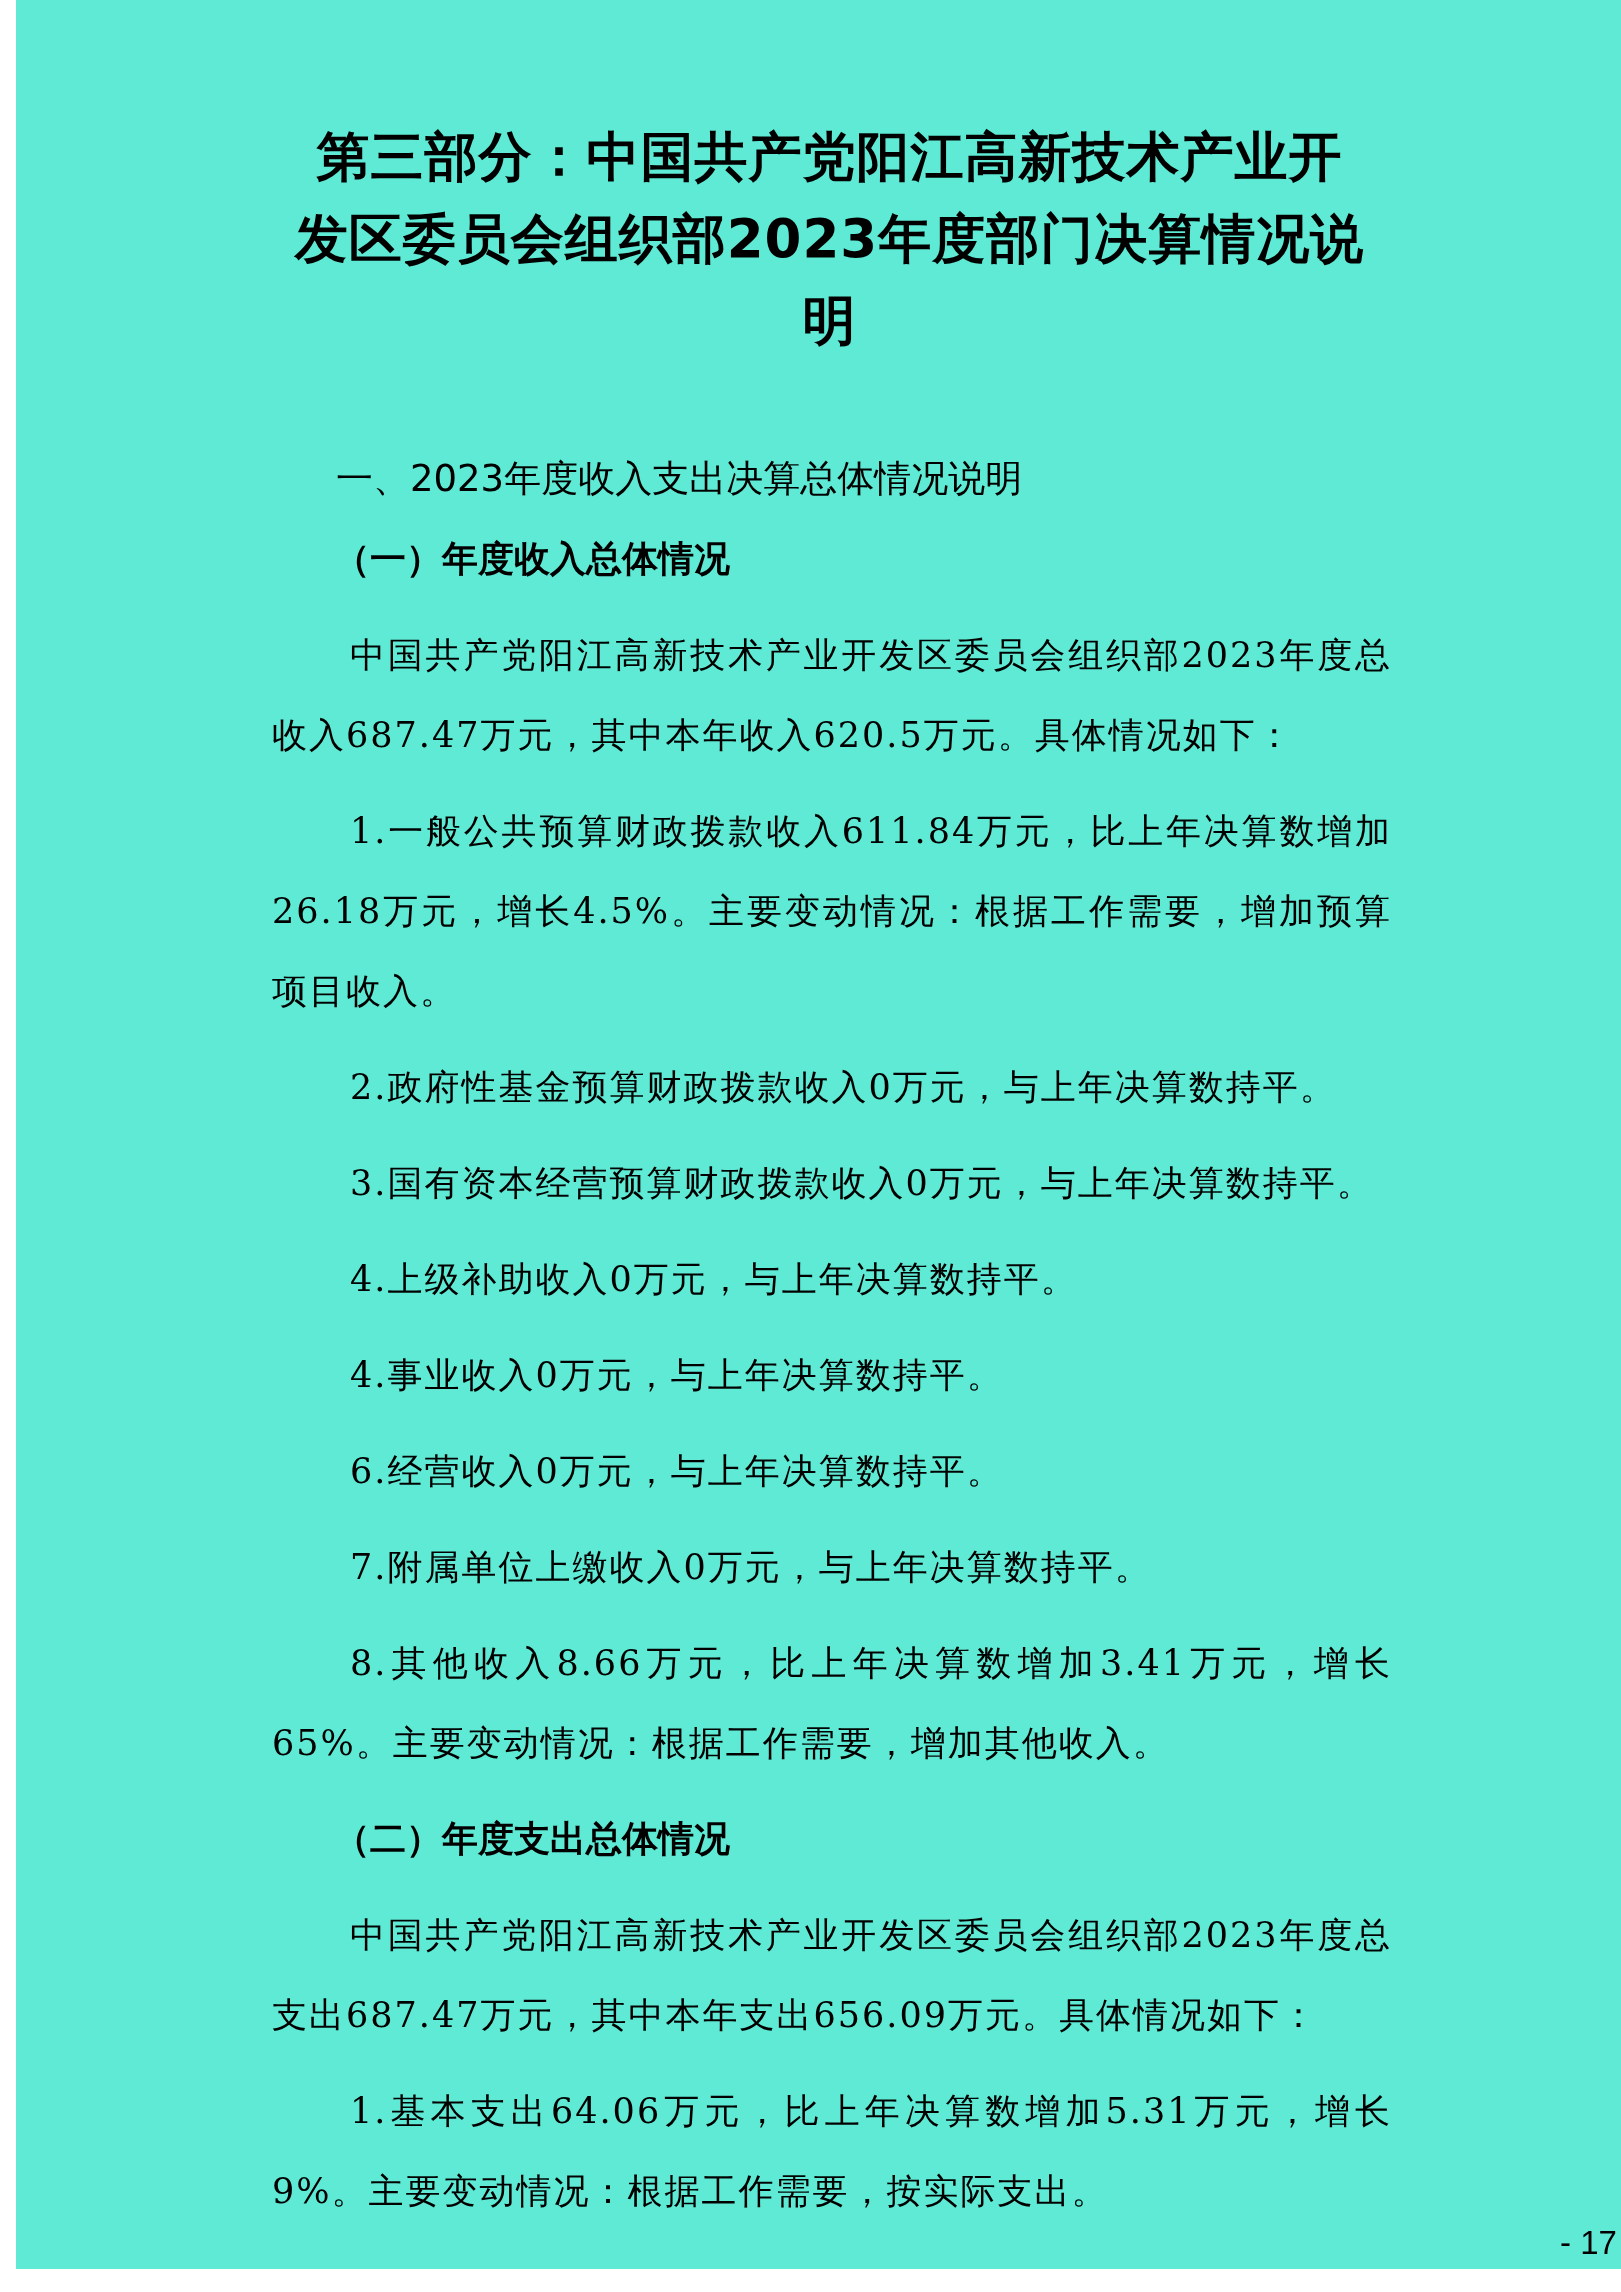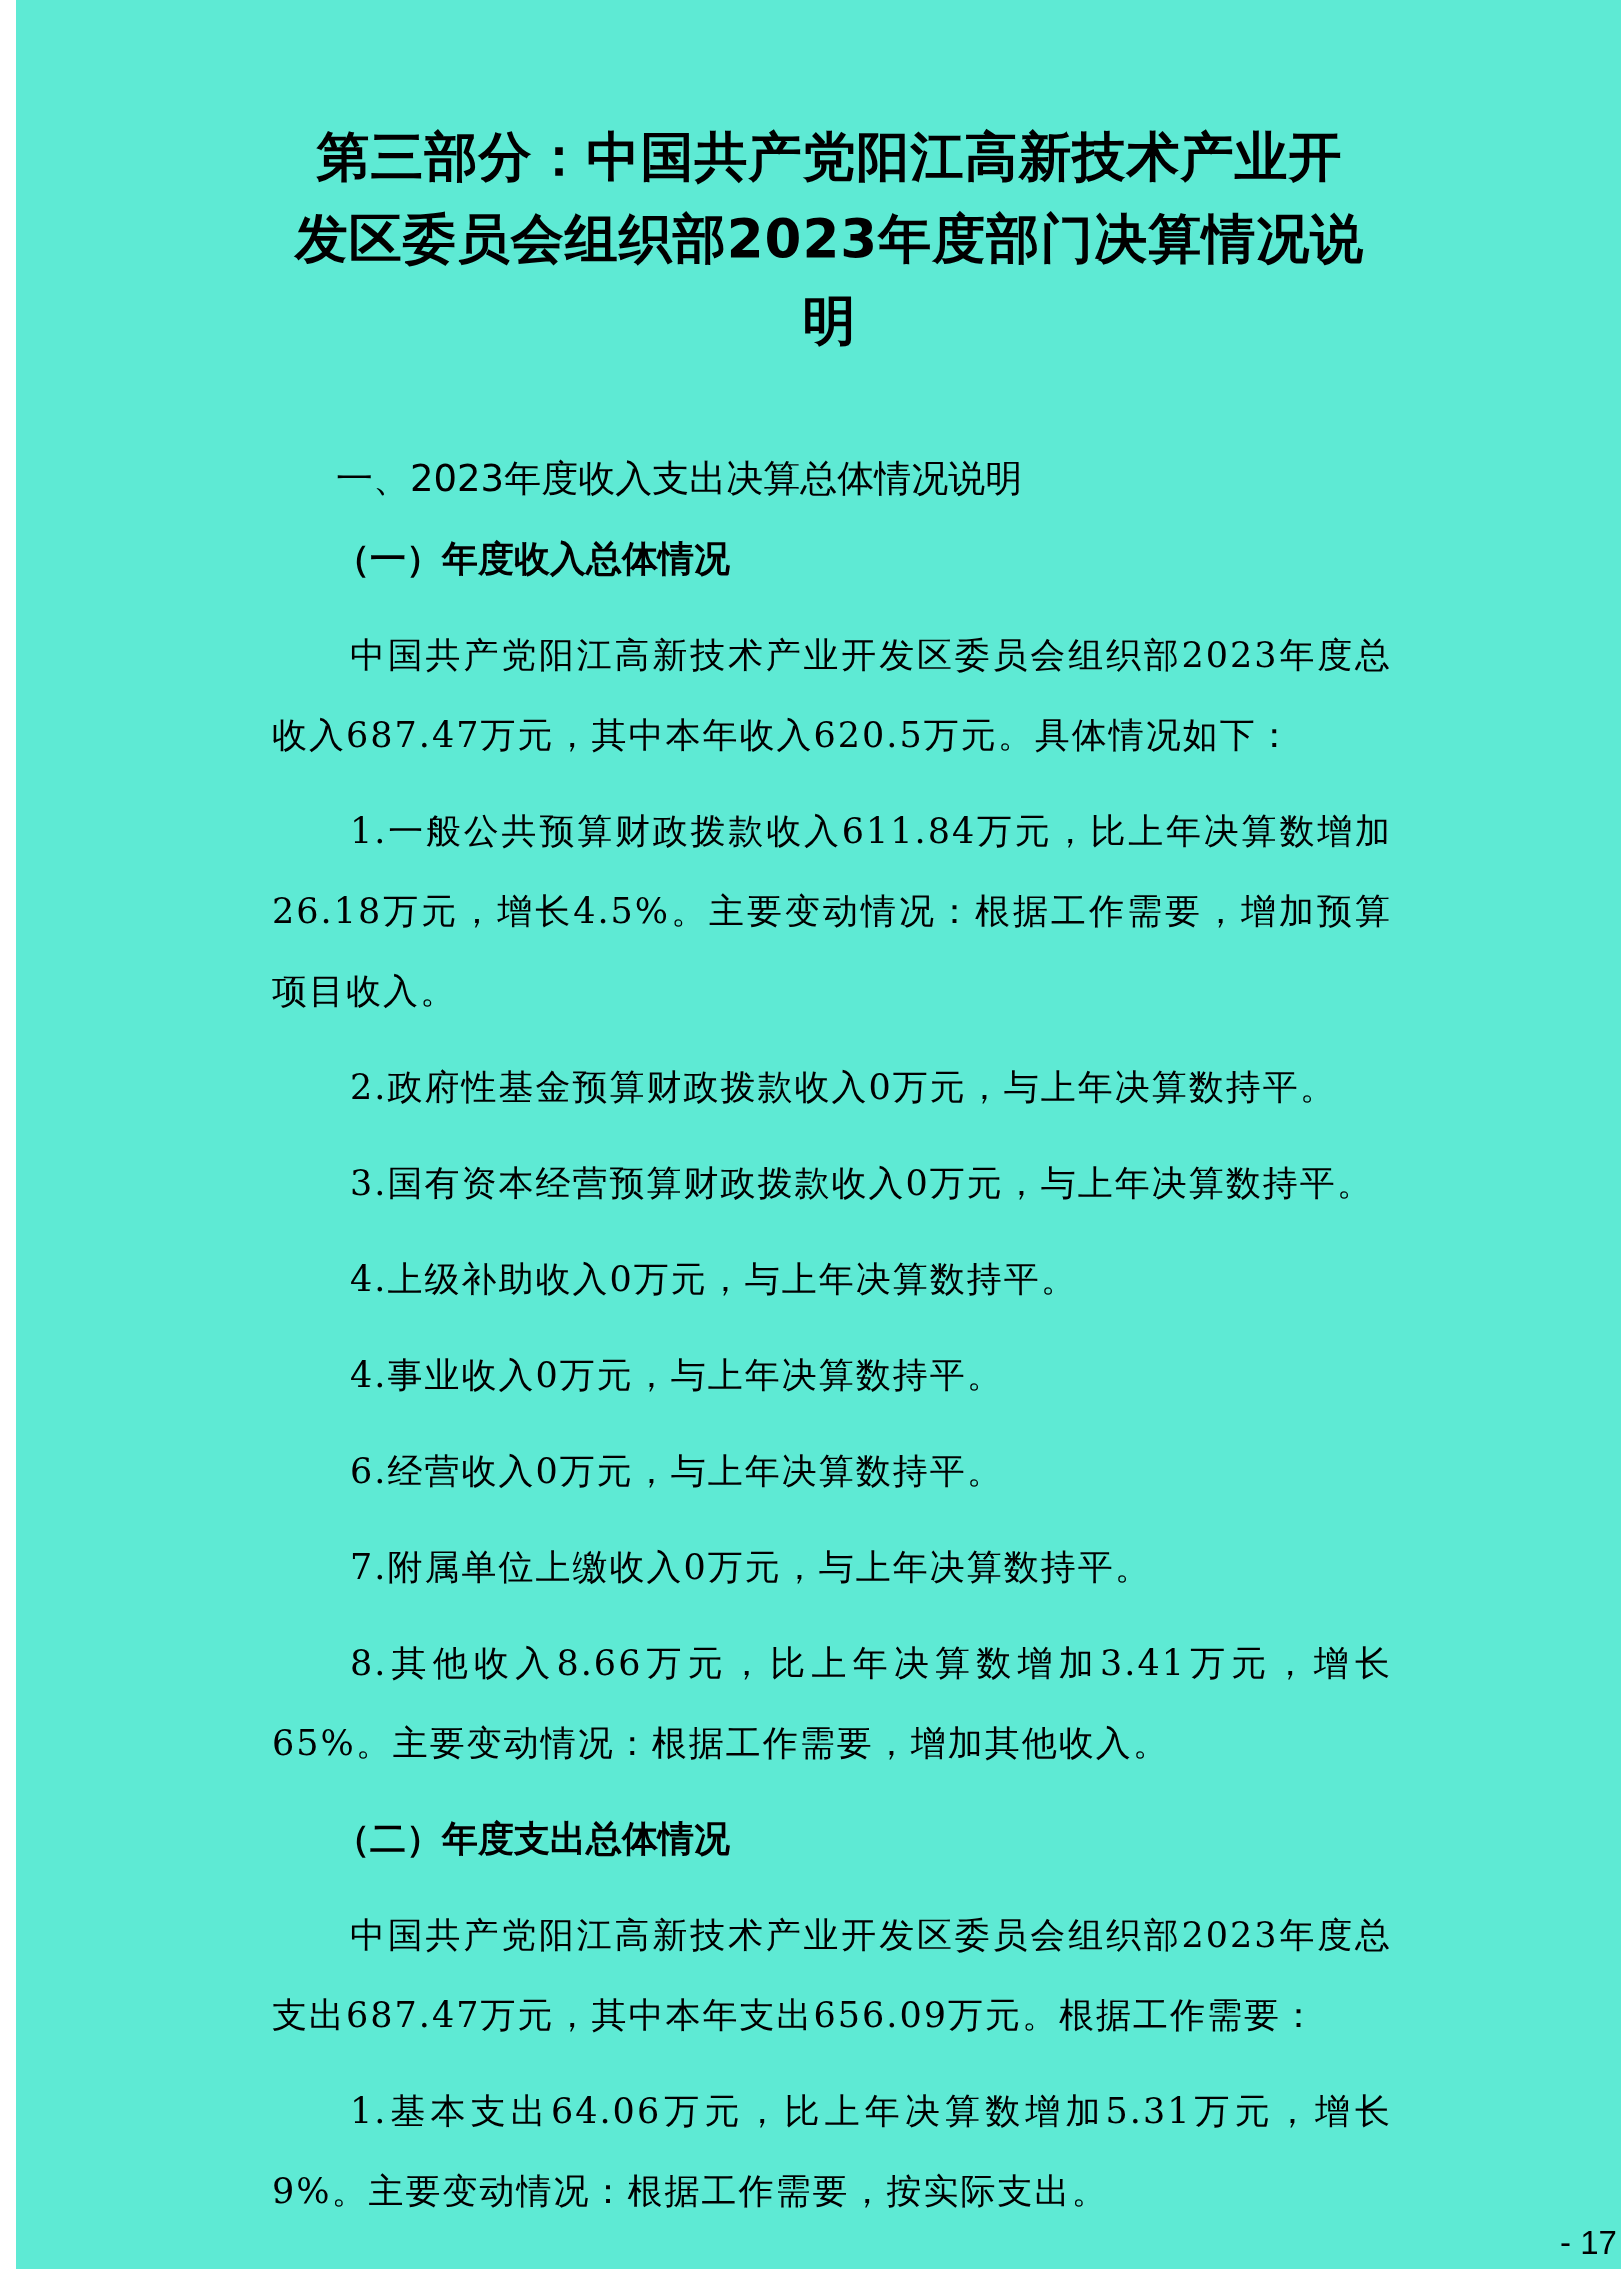--- a/index.html
+++ b/index.html
@@ -104,19 +104,19 @@
     <p class="para">1.一般公共预算财政拨款收入611.84万元，比上年决算数增加26.18万元，增长4.5%。主要变动情况：根据工作需要，增加预算项目收入。</p>
     <p class="para">2.政府性基金预算财政拨款收入0万元，与上年决算数持平。</p>
     <p class="para">3.国有资本经营预算财政拨款收入0万元，与上年决算数持平。</p>
     <p class="para">4.上级补助收入0万元，与上年决算数持平。</p>
     <p class="para">4.事业收入0万元，与上年决算数持平。</p>
     <p class="para">6.经营收入0万元，与上年决算数持平。</p>
     <p class="para">7.附属单位上缴收入0万元，与上年决算数持平。</p>
     <p class="para">8.其他收入8.66万元，比上年决算数增加3.41万元，增长65%。主要变动情况：根据工作需要，增加其他收入。</p>
 
     <h3 class="h2">（二）年度支出总体情况</h3>
-    <p class="para">中国共产党阳江高新技术产业开发区委员会组织部2023年度总支出687.47万元，其中本年支出656.09万元。根据工作需要：</p>
+    <p class="para">中国共产党阳江高新技术产业开发区委员会组织部2023年度总支出687.47万元，其中本年支出656.09万元。具体情况如下：</p>
     <p class="para">1.基本支出64.06万元，比上年决算数增加5.31万元，增长9%。主要变动情况：根据工作需要，按实际支出。</p>
   </div>
 
   <div class="page-number">- 17 -</div>
 </div>
 
 
 </body></html>

